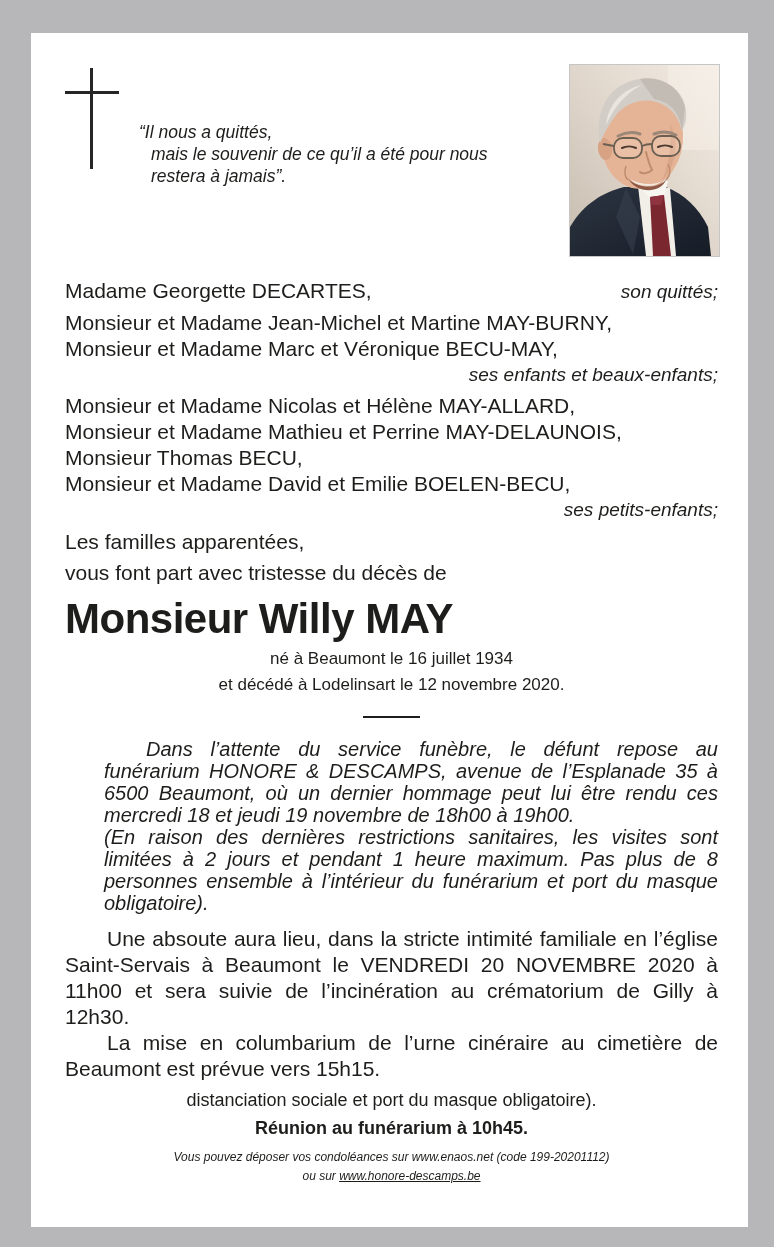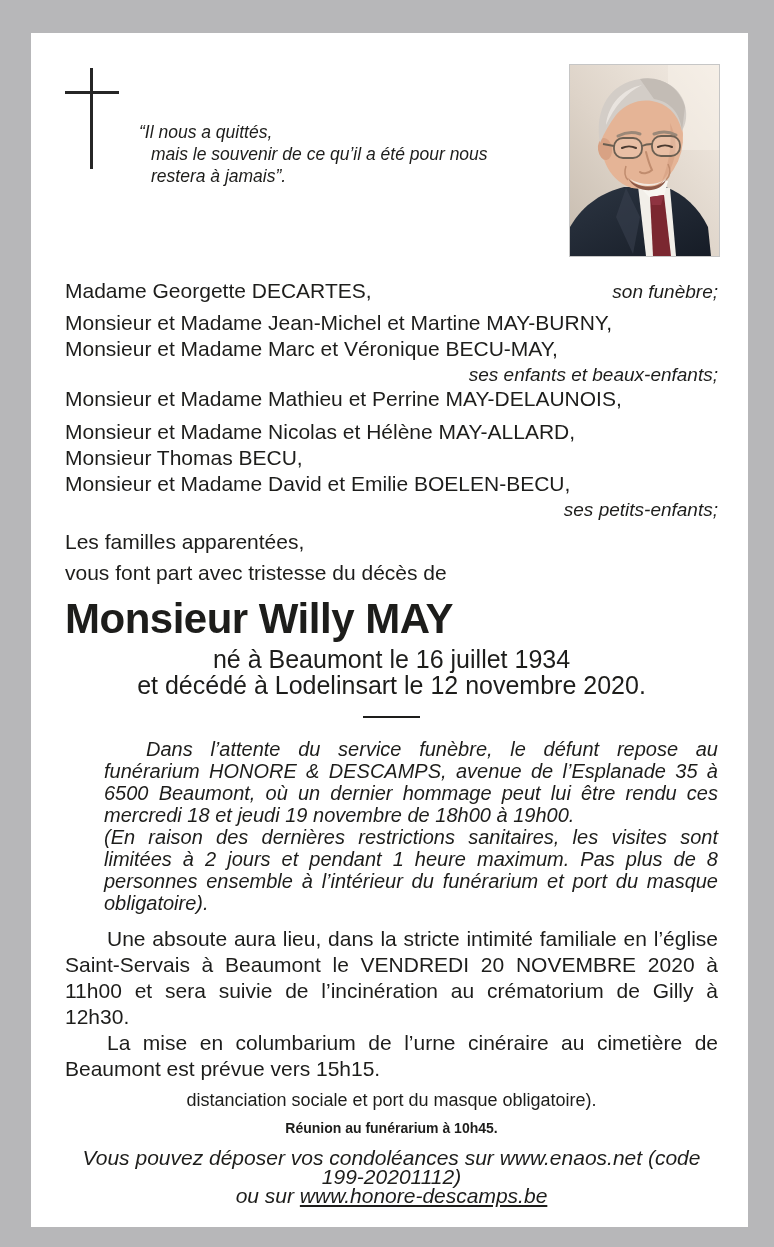--- a/index.html
+++ b/index.html
@@ -60,36 +60,36 @@
 
   
   .name-title {
     text-align: left;
     font-size: 42px;
     font-weight: bold;
     line-height: 46px;
     margin-top: 10px;
     letter-spacing: -0.5px;
   }
-  .dates { text-align: center; font-size: 25px; line-height: 26px; margin-top: 4px; }
+  .dates { text-align: center; font-size: 17px; line-height: 26px; margin-top: 4px; }
   .divider {
     width: 57px;
     height: 0;
     border-top: 2.5px solid #1d1d1b;
     margin: 18px auto 20px auto;
   }
 
   
   .para-i { font-style: italic; font-size: 20px; line-height: 22px; text-align: justify; margin-left: 39px; }
   .para-r { font-size: 21px; line-height: 26px; text-align: justify; }
   .indent { text-indent: 42px; }
   .absoute { margin-top: 12px; }
   .church-note { text-align: center; font-size: 18px; line-height: 24px; margin-top: 6px; }
-  .meeting { text-align: center; font-size: 14px; font-weight: bold; line-height: 24px; margin-top: 4px; }
-  .condolences { text-align: center; font-style: italic; font-size: 21px; line-height: 19px; margin-top: 8px; }
+  .meeting { text-align: center; font-size: 18px; font-weight: bold; line-height: 24px; margin-top: 4px; }
+  .condolences { text-align: center; font-style: italic; font-size: 12px; line-height: 19px; margin-top: 8px; }
   .condolences .link { text-decoration: underline; cursor: pointer; }
 </style>
 </head>
 <body>
 
 <div class="page">
 
   <div class="header">
     <div class="cross">
       <svg width="54" height="101" viewBox="0 0 54 101">
@@ -157,36 +157,36 @@
         <path d="M58,113 C66,123 86,125 96,115 C90,129 66,129 58,113 Z" fill="#8e5a48"></path>
         <path d="M60,114 C70,120 86,121 94,115 C86,123 68,123 60,114 Z" fill="#f1e8df"></path>
       </svg>
     </div>
   </div>
 
   <div class="content">
     <div class="names">
       <div class="row">
         <span>Madame Georgette DECARTES,</span>
-        <span class="right-note">son funèbre;</span>
+        <span class="right-note">son quittés;</span>
       </div>
       <div class="row single mt6">
         <span>Monsieur et Madame Jean-Michel et Martine MAY-BURNY,</span>
       </div>
       <div class="row single">
         <span>Monsieur et Madame Marc et Véronique BECU-MAY,</span>
       </div>
       <div class="row single right-only">
         <span class="right-note">ses enfants et beaux-enfants;</span>
       </div>
-      <div class="row single">
-        <span>Monsieur et Madame Mathieu et Perrine MAY-DELAUNOIS,</span>
-      </div>
       <div class="row single mt7">
         <span>Monsieur et Madame Nicolas et Hélène MAY-ALLARD,</span>
+      </div>
+      <div class="row single">
+        <span>Monsieur et Madame Mathieu et Perrine MAY-DELAUNOIS,</span>
       </div>
       <div class="row single">
         <span>Monsieur Thomas BECU,</span>
       </div>
       <div class="row single">
         <span>Monsieur et Madame David et Emilie BOELEN-BECU,</span>
       </div>
       <div class="row single right-only">
         <span class="right-note">ses petits-enfants;</span>
       </div>

